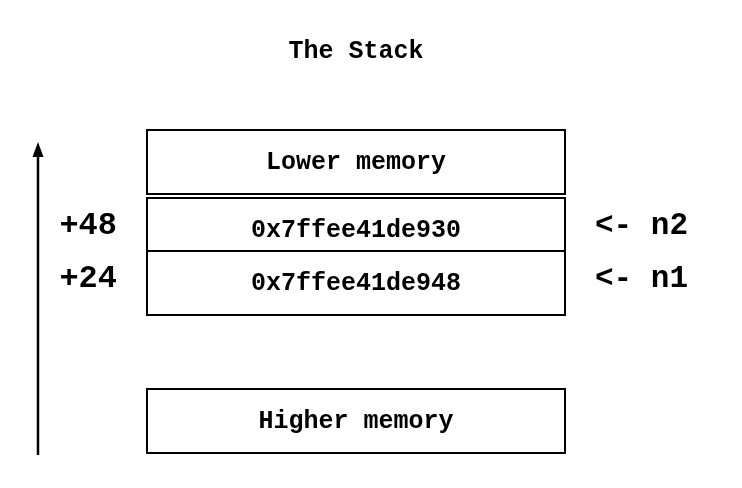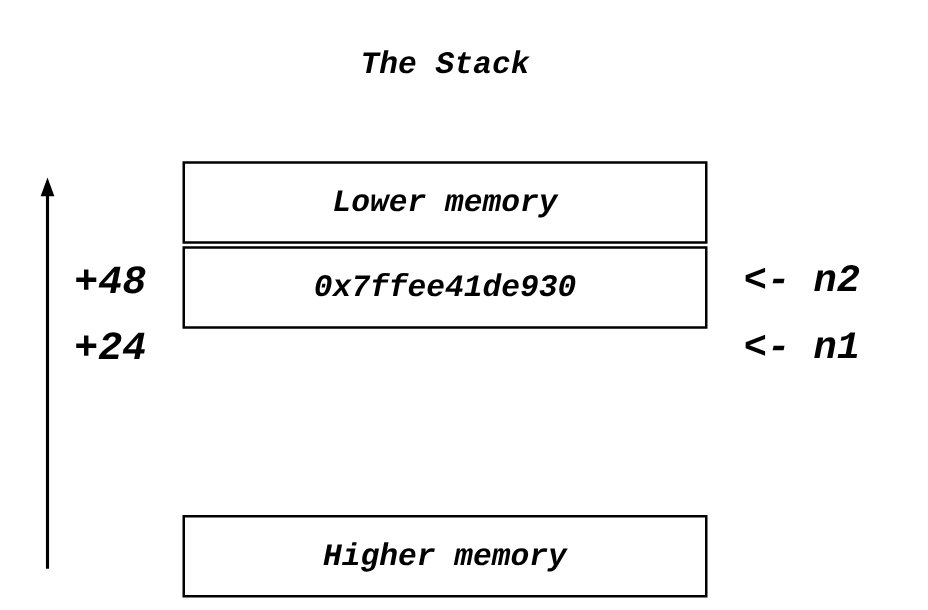--- a/index.html
+++ b/index.html
@@ -9,21 +9,20 @@
   }
   #canvas {
     position: relative;
     width: 742px;
     height: 488px;
     background: #ffffff;
     color: #000000;
     font-family: "Liberation Mono", "DejaVu Sans Mono", monospace;
     font-weight: bold;
     overflow: hidden;
-    font-style: italic;
   }
   .title {
     position: absolute;
     top: 37px;
     left: 146px;
     width: 420px;
     text-align: center;
     font-size: 25px;
     line-height: 30px;
     white-space: pre;
@@ -36,21 +35,21 @@
   .row {
     position: absolute;
     left: 0;
     width: 742px;
     height: 56px;
   }
   .r0 { top: 129px; }
   .r1 { top: 197px; }
   .r2 { top: 250px; }
   .r3 { top: 333px; }
-  .r4 { top: 412px; }
+  .r4 { top: 388px; }
   .offset {
     position: absolute;
     left: 0;
     top: 0;
     width: 117px;
     height: 56px;
     display: flex;
     align-items: center;
     justify-content: flex-end;
     font-size: 32px;
@@ -105,20 +104,23 @@
   <div class="row r1">
     <div class="offset">+48</div>
     <div class="box">
       <span>0x7ffee41de930</span>
     </div>
     <div class="pointer">&lt;- n2</div>
   </div>
 
   <div class="row r2">
     <div class="offset">+24</div>
+    <div class="box">
+      <span>0x7ffee41de948</span>
+    </div>
     <div class="pointer">&lt;- n1</div>
   </div>
 
 
   <div class="row r4">
     <div class="offset"></div>
     <div class="box">
       <span>Higher memory</span>
     </div>
     <div class="pointer"></div>

